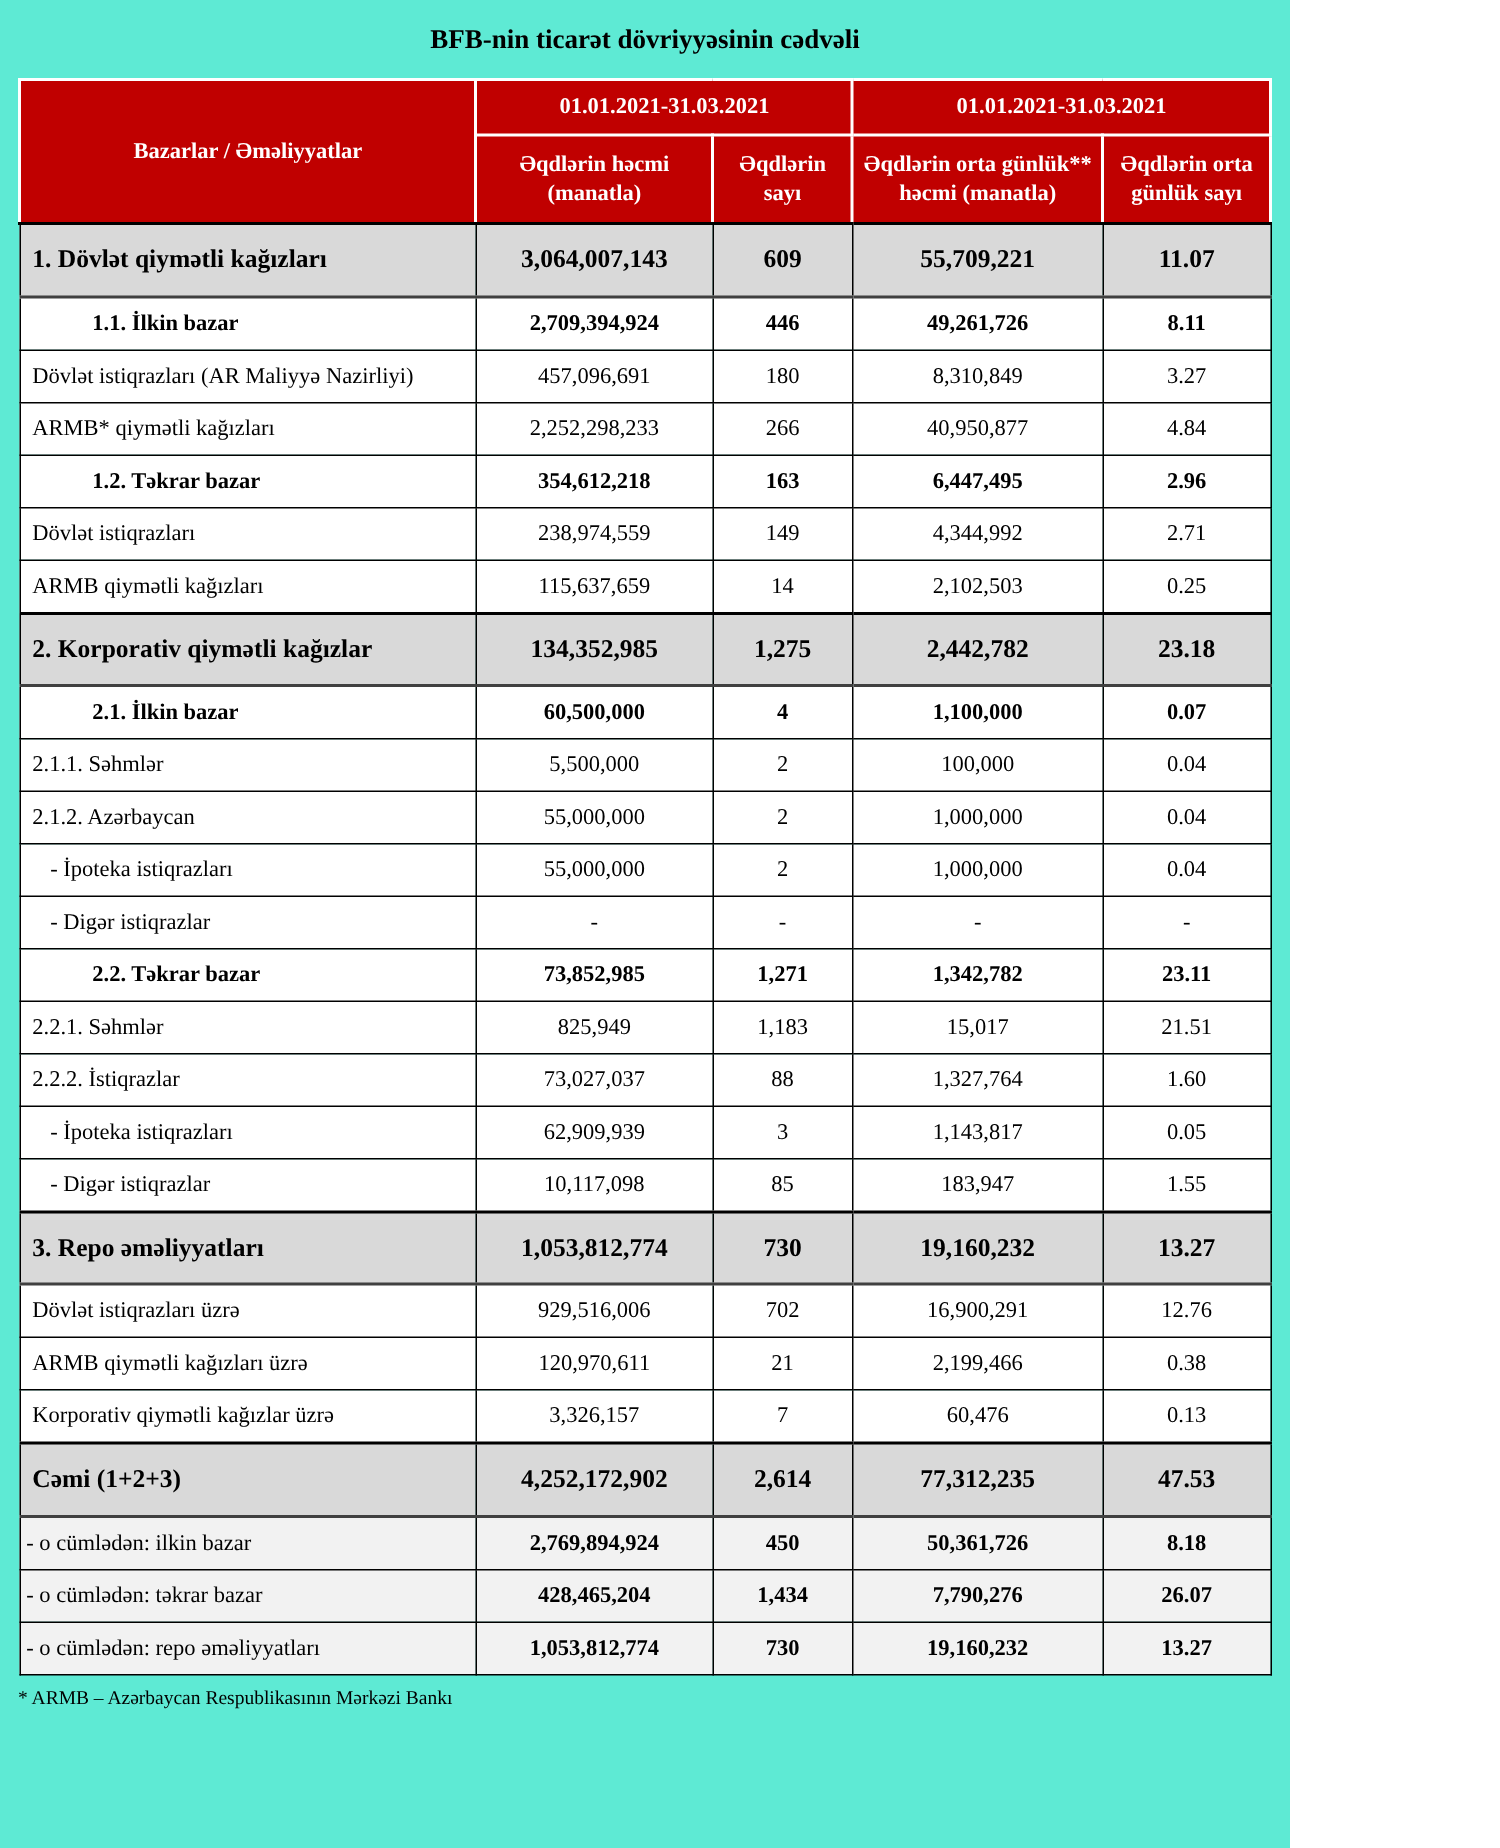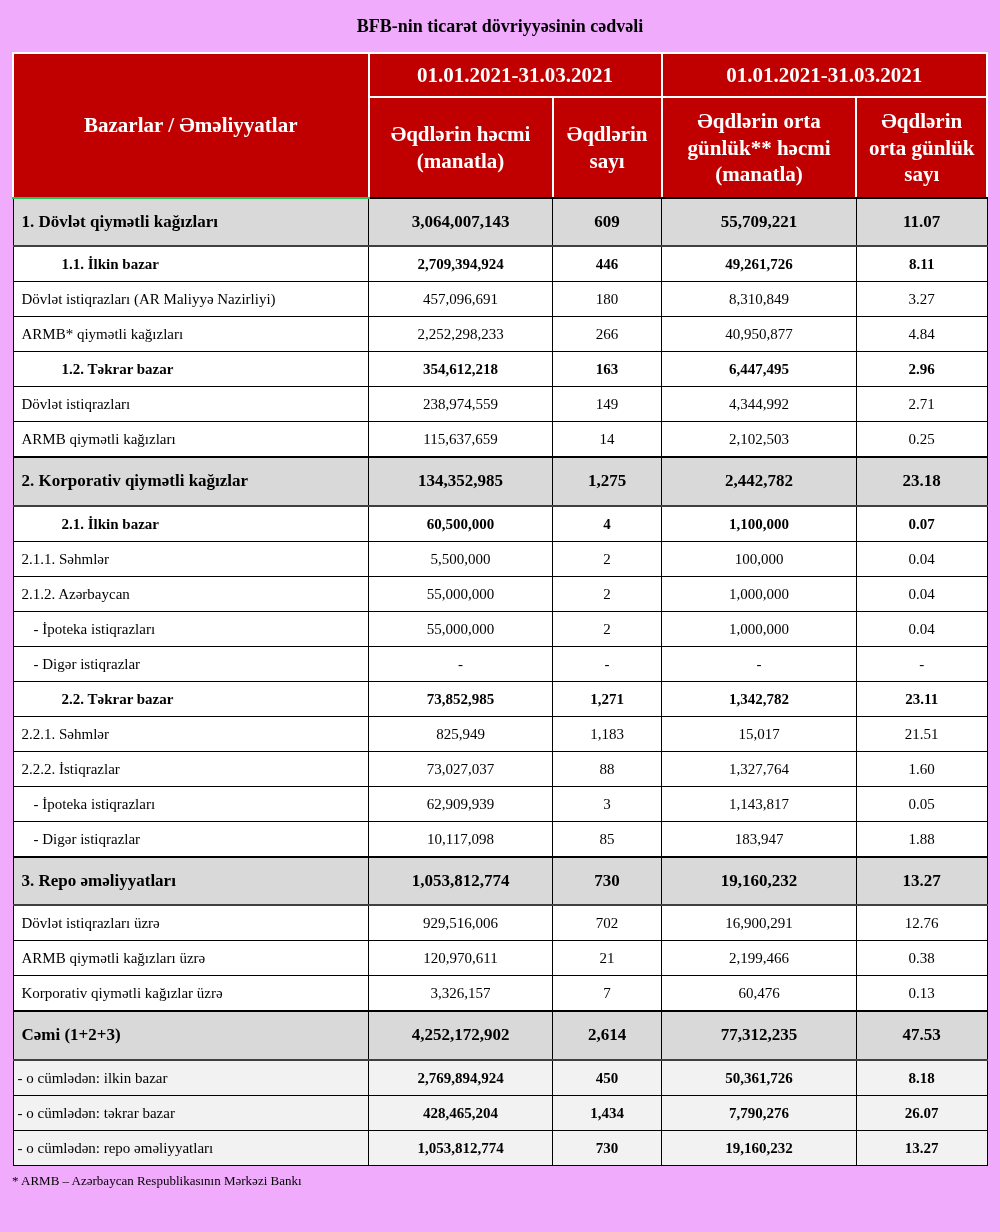--- a/index.html
+++ b/index.html
@@ -3,51 +3,51 @@
 <meta charset="utf-8">
 <style>
   html, body {
     margin: 0;
     padding: 0;
     background: #ffffff;
     color: #000000;
     font-family: "Liberation Serif", serif;
   }
   .page {
-    width: 1000px;
+    width: 860px;
     min-height: 1232px;
     box-sizing: border-box;
     padding: 8px 12px 10px 12px;
-    background: #f0abfc;
+    background: #5eead4;
   }
   .page-title {
     text-align: center;
     font-size: 18px;
     font-weight: bold;
     margin: 8px 0 15px 0;
   }
   table.turnover {
     width: 100%;
     border-collapse: collapse;
     table-layout: fixed;
   }
   
   thead th {
     background: #c00000;
     color: #ffffff;
     font-weight: bold;
     text-align: center;
     vertical-align: middle;
     border: 2px solid #ffffff;
-    font-size: 21px;
+    font-size: 15px;
     line-height: 1.25;
   }
   thead tr.period-row th { padding: 8px 6px; }
   thead tr.sub-row th { padding: 10px 6px; border-bottom: 2px solid #000000; }
-  thead th.markets-cell { border-bottom: 2px solid #22c55e; }
+  thead th.markets-cell { border-bottom: 2px solid #000000; }
   
   tbody td {
     border: 1px solid #000000;
     padding: 8px 8px;
     font-size: 15px;
     vertical-align: middle;
     line-height: 1.2;
     background: #ffffff;
   }
   tbody td.label { text-align: left; }
@@ -219,21 +219,21 @@
           <td class="val">62,909,939</td>
           <td class="val">3</td>
           <td class="val">1,143,817</td>
           <td class="val">0.05</td>
         </tr>
         <tr class="row-dash">
           <td class="label">- Digər istiqrazlar</td>
           <td class="val">10,117,098</td>
           <td class="val">85</td>
           <td class="val">183,947</td>
-          <td class="val">1.88</td>
+          <td class="val">1.55</td>
         </tr>
         <tr class="row-section">
           <td class="label">3. Repo əməliyyatları</td>
           <td class="val">1,053,812,774</td>
           <td class="val">730</td>
           <td class="val">19,160,232</td>
           <td class="val">13.27</td>
         </tr>
         <tr class="row-normal">
           <td class="label">Dövlət istiqrazları üzrə</td>

